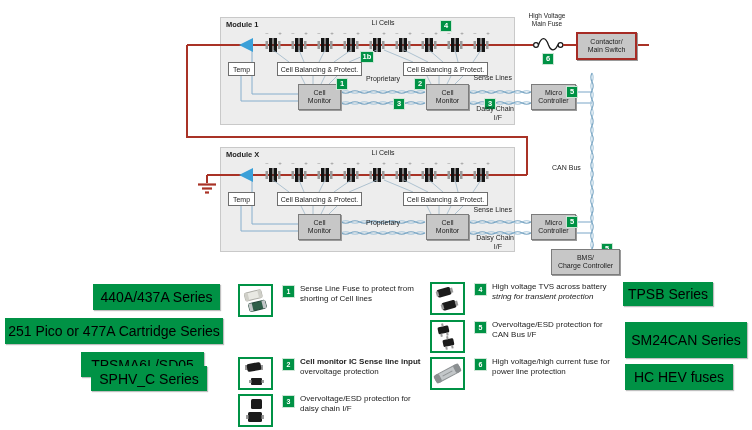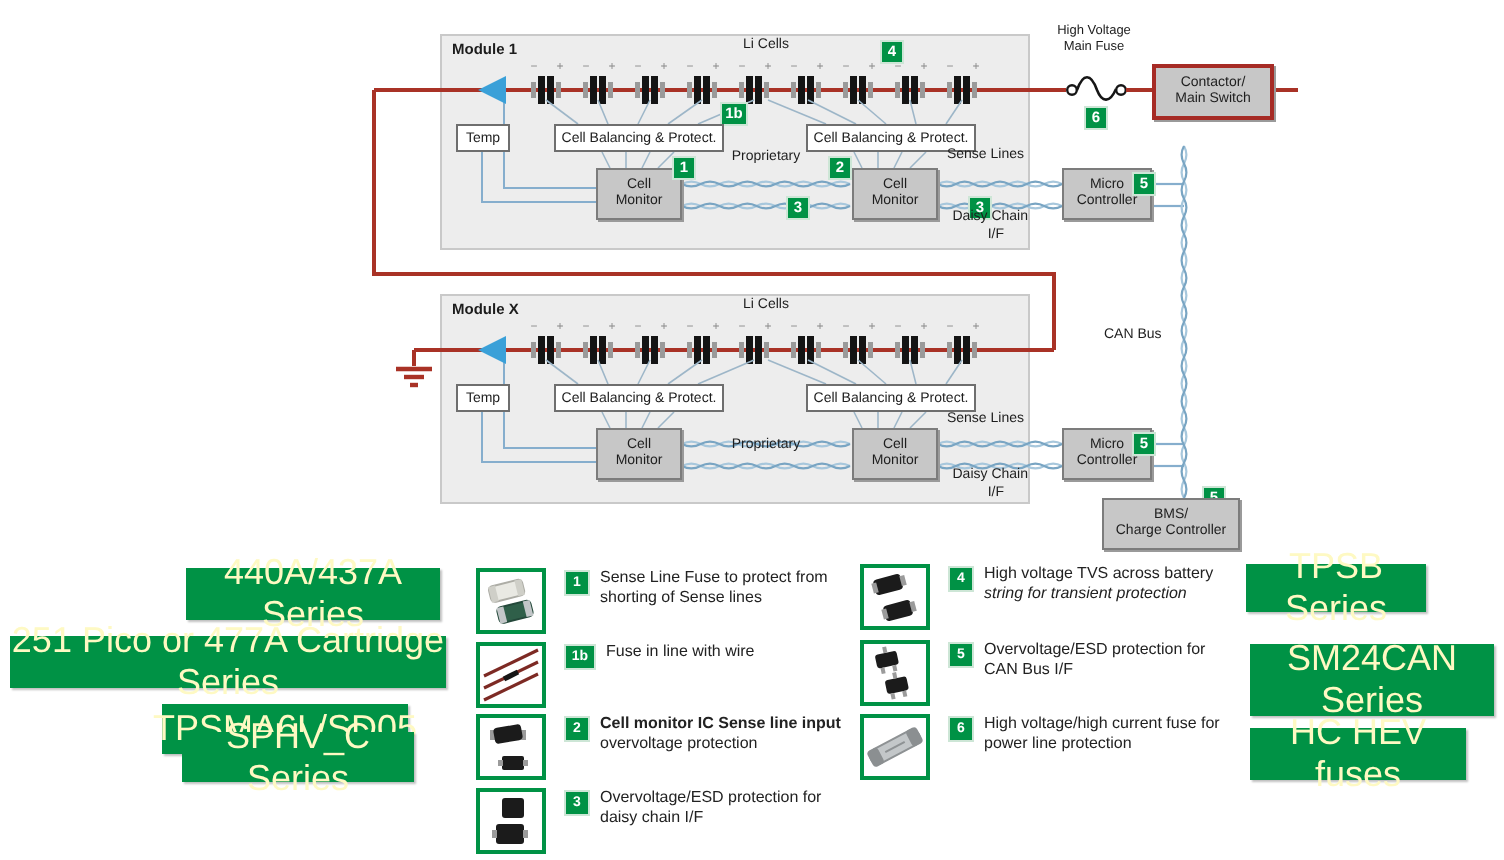--- a/index.html
+++ b/index.html
@@ -10,21 +10,21 @@
   .wbox{background:#fff;border:1px solid #6e6e6e;display:flex;align-items:center;justify-content:center;
         font-size:7px;line-height:1;color:#1d1d1d;text-align:center;}
   .gbox{background:#c7c7c7;border:1px solid #7c7c7c;display:flex;flex-direction:column;align-items:center;
         justify-content:center;font-size:7px;line-height:1.2;color:#1d1d1d;text-align:center;
         box-shadow:1px 1px 0 #9a9a9a;}
   .badge{background:#009245;color:#fff;font-weight:bold;font-size:7.5px;display:flex;align-items:center;
          justify-content:center;border:1px solid #cde6d6;line-height:1;}
   .lbl{font-size:7px;line-height:1.25;color:#1d1d1d;}
   .lbl-sm{font-size:6.5px;line-height:1.3;color:#1d1d1d;text-align:center;}
   .mod-title{font-size:7.5px;font-weight:bold;color:#1d1d1d;}
-  .product{background:#009245;color:#fef9c3;font-size:18px;display:flex;align-items:center;justify-content:center;
+  .product{background:#009245;color:#000000;font-size:14px;display:flex;align-items:center;justify-content:center;
            text-align:center;box-shadow:1px 1px 1px rgba(0,0,0,.25);}
   .legend-row{display:flex;align-items:flex-start;}
   .legend-iconbox{width:35px;height:33px;border:2px solid #009245;background:#fff;box-sizing:border-box;
                   flex:0 0 auto;display:flex;align-items:center;justify-content:center;}
   .legend-badge{width:11px;height:11px;margin:1px 5px 0 9px;flex:0 0 auto;font-size:7px;}
   .legend-badge.wide{width:14px;}
   .legend-text{font-size:8px;line-height:10px;color:#222;width:142px;}
   svg{display:block;}
 </style>
 </head>
@@ -314,39 +314,24 @@
         <g transform="rotate(-14 17 20)">
             <rect x="9" y="16" width="17" height="8" rx="2" fill="#2f5f49" stroke="#24483a"></rect>
             <rect x="9" y="16" width="3.5" height="8" fill="#c2c6c8"></rect>
             <rect x="22.5" y="16" width="3.5" height="8" fill="#c2c6c8"></rect>
           </g>
       </svg>
     </div>
     <div class="badge legend-badge">1</div>
     <div class="legend-text">
       <span style="display:block;">Sense Line Fuse to protect from</span>
-      <span style="display:block;">shorting of Sense lines</span>
-    </div>
-  </div>
-
-  <div class="abs legend-row" style="left:238px;top:321px;">
-    <div class="legend-iconbox">
-      <svg width="31" height="29" viewBox="0 0 31 29">
-        <line x1="2" y1="15" x2="29" y2="2" stroke="#7d2a24" stroke-width="1.6"></line>
-        <line x1="2" y1="21" x2="29" y2="8" stroke="#7d2a24" stroke-width="1.6"></line>
-        <line x1="2" y1="27" x2="29" y2="14" stroke="#7d2a24" stroke-width="1.6"></line>
-        <line x1="12" y1="16.5" x2="19" y2="13" stroke="#161616" stroke-width="2.6"></line>
-      </svg>
-    </div>
-    <div class="badge legend-badge wide">1b</div>
-    <div class="legend-text">
-      <span style="display:block;">Fuse in line with wire</span>
-      <span style="display:block;"></span>
-    </div>
-  </div>
+      <span style="display:block;">shorting of Cell lines</span>
+    </div>
+  </div>
+
 
   <div class="abs legend-row" style="left:238px;top:357px;">
     <div class="legend-iconbox">
       <svg width="31" height="29" viewBox="0 0 31 29">
         <rect x="5" y="6" width="3" height="5" fill="#9b9b9b"></rect>
           <rect x="20" y="6" width="3" height="5" fill="#9b9b9b"></rect>
         <g transform="rotate(-10 14 8)">
             <rect x="7" y="4" width="14" height="8" rx="2" fill="#1b1b1b"></rect>
           </g>
         <rect x="11" y="19" width="11" height="7" rx="1" fill="#1b1b1b"></rect>

